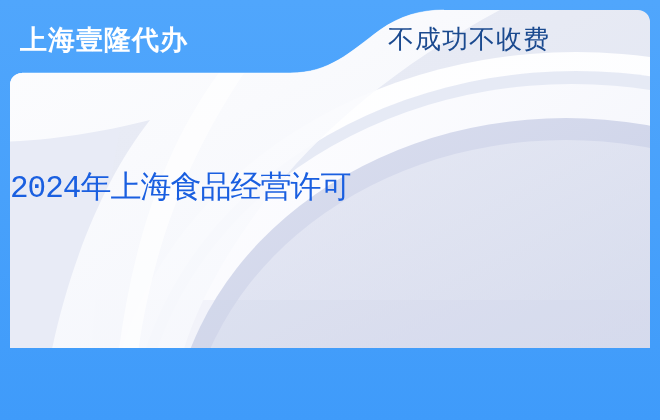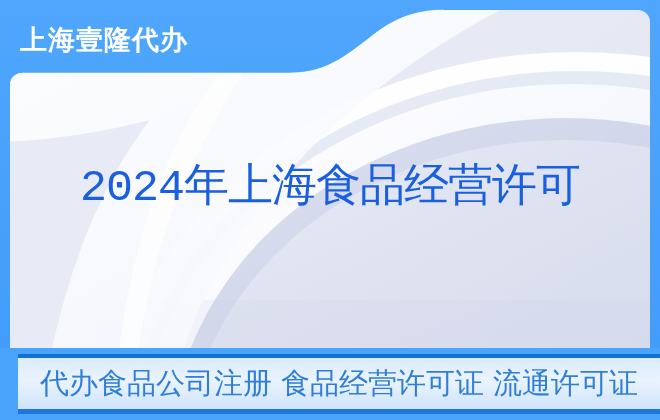--- a/index.html
+++ b/index.html
@@ -47,23 +47,22 @@
     left: 0; top: 0;
     width: 660px; height: 420px;
     z-index: 10;
   }
   
   .headline {
     position: absolute;
     left: 10px; top: 150px;
     width: 640px;
     z-index: 45;
-    text-align: center;
     color: #1a5fe0;
-    font-size: 45px;
+    font-size: 31px;
     line-height: 78px;
     font-weight: normal;
     letter-spacing: 0px;
   }
   .headline .ln { display: block; white-space: nowrap; }
   .headline .ln1 { letter-spacing: -1px; }
   
   .kw-bar {
     position: absolute;
     left: 0; top: 348px;
@@ -179,26 +178,20 @@
 
       <path d="M 300,0 C 240,70 190,150 160,250 C 142,312 134,370 132,420
                L 112,420 C 118,330 134,240 168,162 C 200,88 248,30 288,0 Z" fill="#ffffff" opacity="0.65"></path>
     </g>
 
     <path d="M 22,73 L 290,73 C 330,73 350,52 380,30 C 400,16 420,10 444,10" fill="none" stroke="#ffffff" stroke-width="1" opacity="0.5"></path>
   </svg>
 
   <div class="brand">上海壹隆代办</div>
 
+  <div class="tagline">不成功不收费</div>
 
   <div class="headline">
     <span class="ln ln1">2024年上海食品经营许可</span>
   </div>
 
-  <div class="kw-bar">
-    <div class="kw-inner">
-      <div class="kw-text">
-        <span>代办食品公司注册</span><span class="sp"></span><span>食品经营许可证</span><span class="sp"></span><span>流通许可证</span>
-      </div>
-    </div>
-  </div>
 
 </div>
 
 </body></html>

